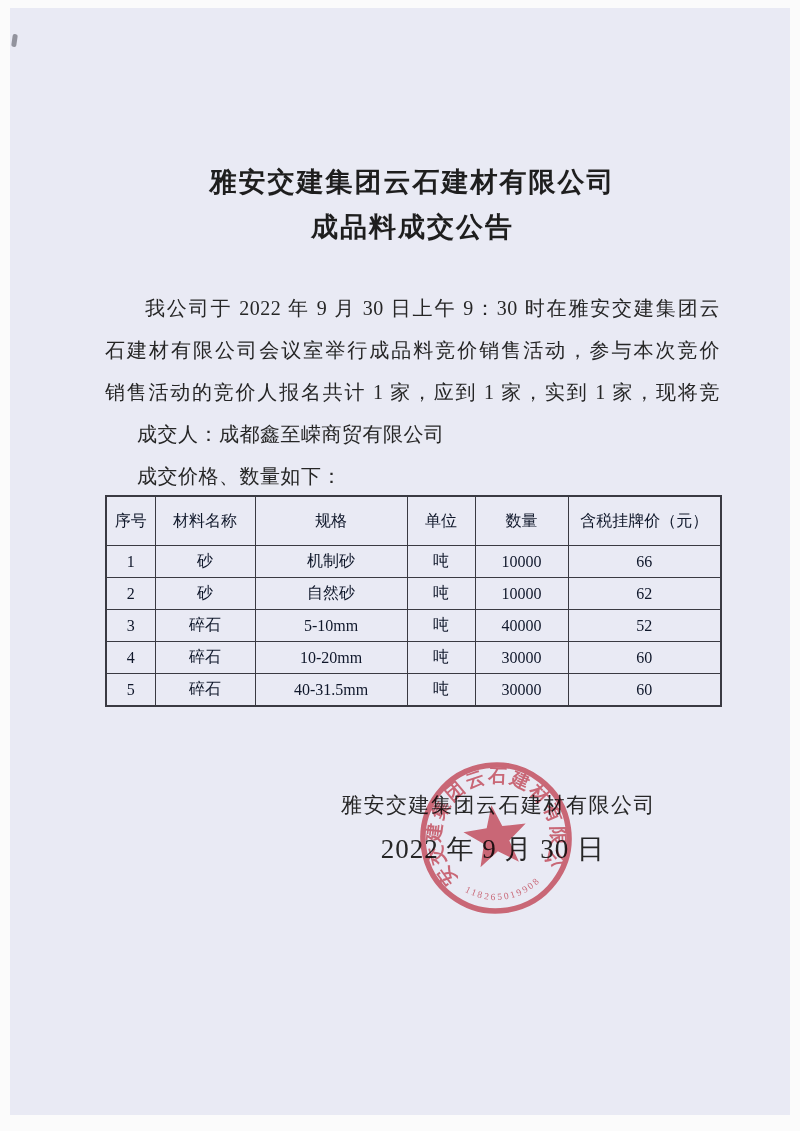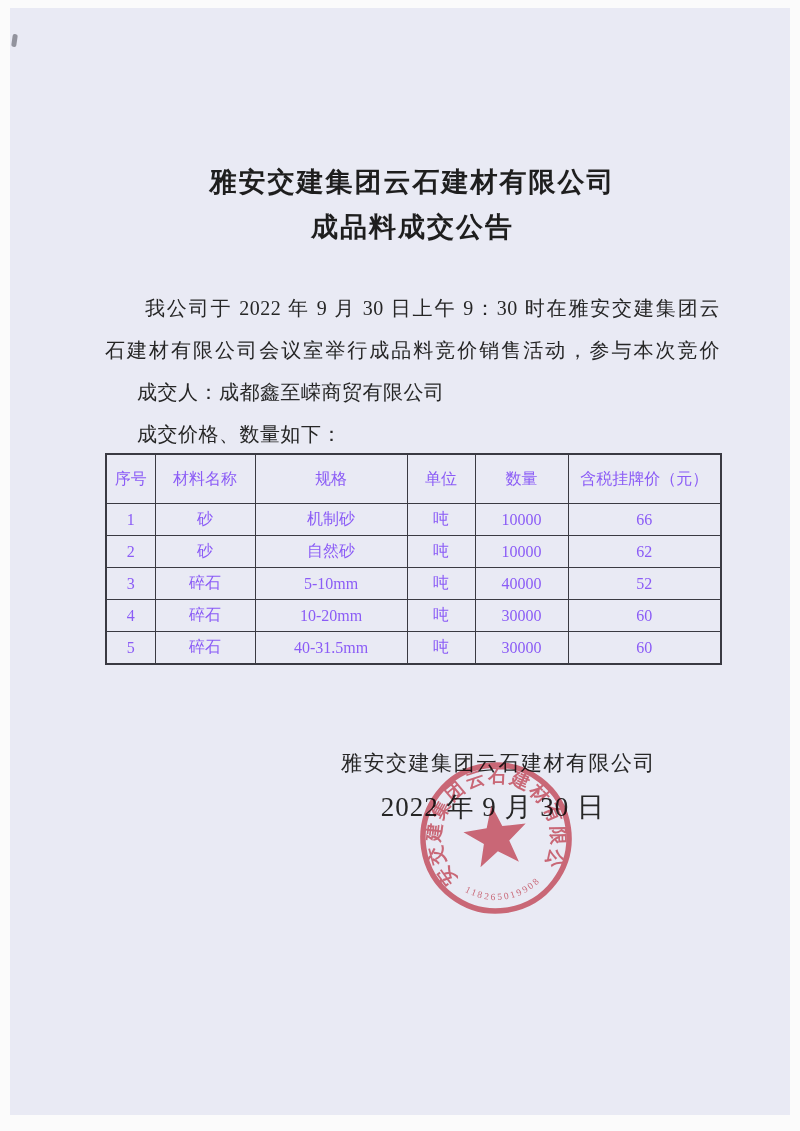--- a/index.html
+++ b/index.html
@@ -23,21 +23,21 @@
   .para{margin-top:37px;}
   .pline{
     font-size:20px;line-height:42px;letter-spacing:.5px;
     text-align:justify;text-align-last:justify;white-space:normal;
   }
   .pline.first{text-indent:2em;}
   .pline.plain{text-align:left;text-align-last:left;}
   .pline.ind{text-indent:1.6em;}
   table.deal{
     width:100%;border-collapse:collapse;table-layout:fixed;
-    margin-top:-2px;font-size:16px;color:#8b5cf6;
+    margin-top:-2px;font-size:16px;color:#0f172a;
     border:2px solid #3a3a42;
   }
   table.deal th,table.deal td{
     border:1px solid #3a3a42;text-align:center;font-weight:400;
     padding:0;overflow:hidden;
   }
   table.deal th{height:48px;line-height:1.35;}
   table.deal td{height:31px;}
   th.col-unit{padding:0 23px;word-break:break-all;font-family:Liberation Serif, serif;}
   .sig-company{
@@ -60,20 +60,21 @@
 <div class="scan-page">
   <div class="speck"></div>
 
   <div class="content">
     <h1 class="doc-title">雅安交建集团云石建材有限公司</h1>
     <h1 class="doc-title">成品料成交公告</h1>
 
     <div class="para">
       <div class="pline first">我公司于 2022 年 9 月 30 日上午 9：30 时在雅安交建集团云</div>
       <div class="pline">石建材有限公司会议室举行成品料竞价销售活动，参与本次竞价</div>
+      <div class="pline">销售活动的竞价人报名共计 1 家，应到 1 家，实到 1 家，现将竞</div>
       <div class="pline plain ind">成交人：成都鑫至嵘商贸有限公司</div>
       <div class="pline plain ind">成交价格、数量如下：</div>
     </div>
 
     <table class="deal">
       <colgroup>
         <col style="width:49px">
           <col style="width:100px">
           <col style="width:152px">
         <col style="width:68px">

